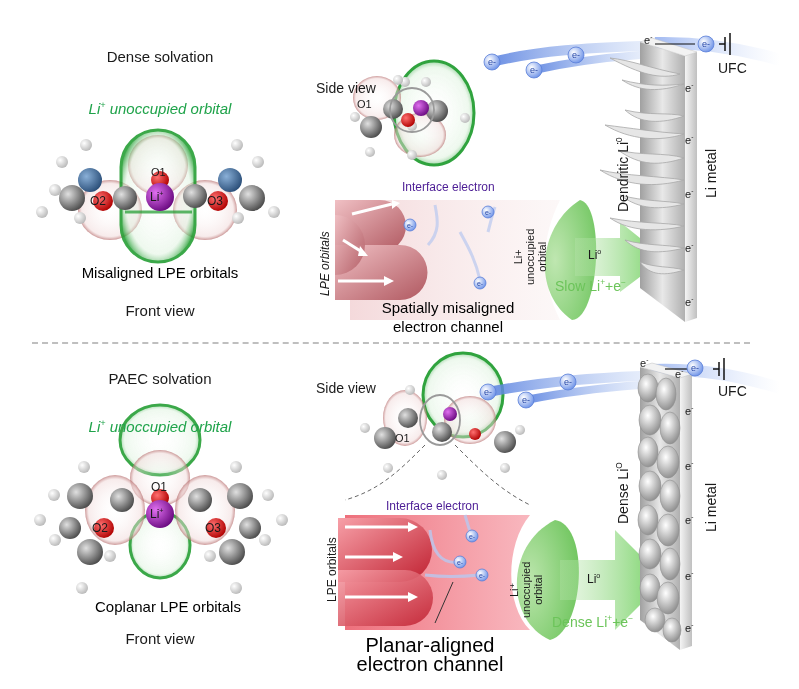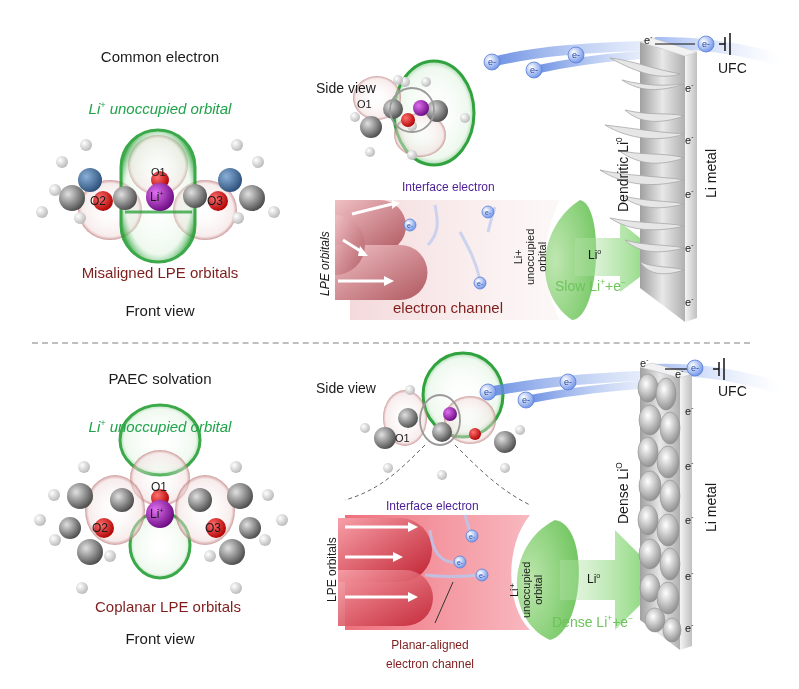--- a/index.html
+++ b/index.html
@@ -1,21 +1,21 @@
 <!DOCTYPE html>
 <html><head>
 <meta charset="utf-8">
 <style>
   html, body { margin:0; padding:0; background:#ffffff; }
   body { width:799px; height:689px; position:relative; overflow:hidden;
          font-family:"Liberation Sans", "DejaVu Sans", sans-serif; }
   .abs { position:absolute; }
   .txt-black { color:#1a1a1a; }
   .txt-green { color:#1fa34a;font-style:italic; }
-  .txt-red { color:#7f1d1d; }
+  .txt-red { color:#000000; }
   .txt-blue { color:#4c1d95; }
   .txt-lgreen { color:#6cc45a; }
   .center { text-align:center; white-space:nowrap; transform:translateX(-50%); }
   .vert { transform-origin:left top; transform:rotate(-90deg); white-space:nowrap; }
   sup { font-size:0.6em; vertical-align:super; line-height:0; }
   svg { position:absolute; left:0; top:0; }
   .divider { position:absolute; left:32px; top:342px; width:718px; height:0;
              border-top:2px dashed #bfbfbf; }
 </style>
 </head>
@@ -337,21 +337,21 @@
       <text x="472" y="539" text-anchor="middle" font-size="7" fill="#2a4aa8" font-family="Liberation Sans, sans-serif">e-</text>
       <circle cx="460" cy="562" r="6" fill="url(#gE)" stroke="#5a7fd8" stroke-width="0.8"></circle>
       <text x="460" y="565" text-anchor="middle" font-size="7" fill="#2a4aa8" font-family="Liberation Sans, sans-serif">e-</text>
       <circle cx="482" cy="575" r="6" fill="url(#gE)" stroke="#5a7fd8" stroke-width="0.8"></circle>
       <text x="482" y="578" text-anchor="middle" font-size="7" fill="#2a4aa8" font-family="Liberation Sans, sans-serif">e-</text>
     </g>
 </svg>
 
 <div class="divider"></div>
 
-<div class="abs center txt-black" style="left:160px;top:48px;font-size:15px;">Common electron</div>
+<div class="abs center txt-black" style="left:160px;top:48px;font-size:15px;">Dense solvation</div>
 <div class="abs center txt-green" style="left:160px;top:100px;font-size:15px;"><span>Li</span><sup>+</sup><span> unoccupied orbital</span></div>
 <div class="abs center txt-red" style="left:160px;top:264px;font-size:15px;">Misaligned LPE orbitals</div>
 <div class="abs center txt-black" style="left:160px;top:302px;font-size:15px;">Front view</div>
 
 <div class="abs txt-black" style="left:151px;top:166px;font-size:11px;">O1</div>
 <div class="abs txt-black" style="left:90px;top:194px;font-size:12px;">O2</div>
 <div class="abs txt-black" style="left:207px;top:194px;font-size:12px;">O3</div>
 <div class="abs txt-black" style="left:150px;top:190px;font-size:12px;"><span>Li</span><sup>+</sup></div>
 
 <div class="abs txt-black" style="left:316px;top:80px;font-size:14px;">Side view</div>
@@ -360,20 +360,21 @@
 <div class="abs txt-blue" style="left:402px;top:180px;font-size:12px;">Interface electron</div>
 <div class="abs txt-black vert" style="left:318px;top:296px;font-size:12px;font-style:italic;">LPE orbitals</div>
 <div class="abs txt-black vert" style="left:512px;top:285px;font-size:11px;line-height:12px;text-align:center;">
   <div>Li+</div>
   <div>unoccupied</div>
   <div>orbital</div>
 </div>
 <div class="abs txt-black" style="left:588px;top:248px;font-size:12px;"><span>Li</span><sup>o</sup></div>
 <div class="abs txt-lgreen" style="left:555px;top:278px;font-size:14px;white-space:nowrap;"><span>Slow Li</span><sup>+</sup><span>+e</span><sup>−</sup></div>
 <div class="abs center txt-red" style="left:448px;top:298px;font-size:15px;line-height:19px;text-align:center;">
+  <div>Spatially misaligned</div>
   <div>electron channel</div>
 </div>
 <div class="abs txt-black vert" style="left:615px;top:212px;font-size:14px;"><span>Dendritic Li</span><sup>0</sup></div>
 <div class="abs txt-black vert" style="left:703px;top:198px;font-size:14px;">Li metal</div>
 <div class="abs txt-black" style="left:718px;top:60px;font-size:14px;">UFC</div>
 
 <div class="abs center txt-black" style="left:160px;top:370px;font-size:15px;">PAEC solvation</div>
 <div class="abs center txt-green" style="left:160px;top:418px;font-size:15px;"><span>Li</span><sup>+</sup><span> unoccupied orbital</span></div>
 <div class="abs center txt-red" style="left:168px;top:598px;font-size:15px;">Coplanar LPE orbitals</div>
 <div class="abs center txt-black" style="left:160px;top:630px;font-size:15px;">Front view</div>
@@ -388,21 +389,21 @@
 
 <div class="abs txt-blue" style="left:386px;top:499px;font-size:12px;">Interface electron</div>
 <div class="abs txt-black vert" style="left:325px;top:602px;font-size:12px;">LPE orbitals</div>
 <div class="abs txt-black vert" style="left:508px;top:618px;font-size:11px;line-height:12px;text-align:center;">
   <div>Li⁺</div>
   <div>unoccupied</div>
   <div>orbital</div>
 </div>
 <div class="abs txt-black" style="left:587px;top:572px;font-size:12px;"><span>Li</span><sup>o</sup></div>
 <div class="abs txt-lgreen" style="left:552px;top:614px;font-size:14px;white-space:nowrap;"><span>Dense Li</span><sup>+</sup><span>+e</span><sup>−</sup></div>
-<div class="abs center txt-red" style="left:430px;top:636px;font-size:12px;line-height:19px;">
+<div class="abs center txt-red" style="left:430px;top:636px;font-size:20px;line-height:19px;">
   <div>Planar-aligned</div>
   <div>electron channel</div>
 </div>
 <div class="abs txt-black vert" style="left:615px;top:524px;font-size:14px;"><span>Dense Li</span><sup>O</sup></div>
 <div class="abs txt-black vert" style="left:703px;top:532px;font-size:14px;">Li metal</div>
 <div class="abs txt-black" style="left:718px;top:383px;font-size:14px;">UFC</div>
 
 <div id="elabels">
     <div class="abs txt-black" style="left: 644px; top: 34px; font-size: 11px;"><span>e</span><sup>-</sup></div>
     <div class="abs txt-black" style="left: 685px; top: 82px; font-size: 11px;"><span>e</span><sup>-</sup></div>

